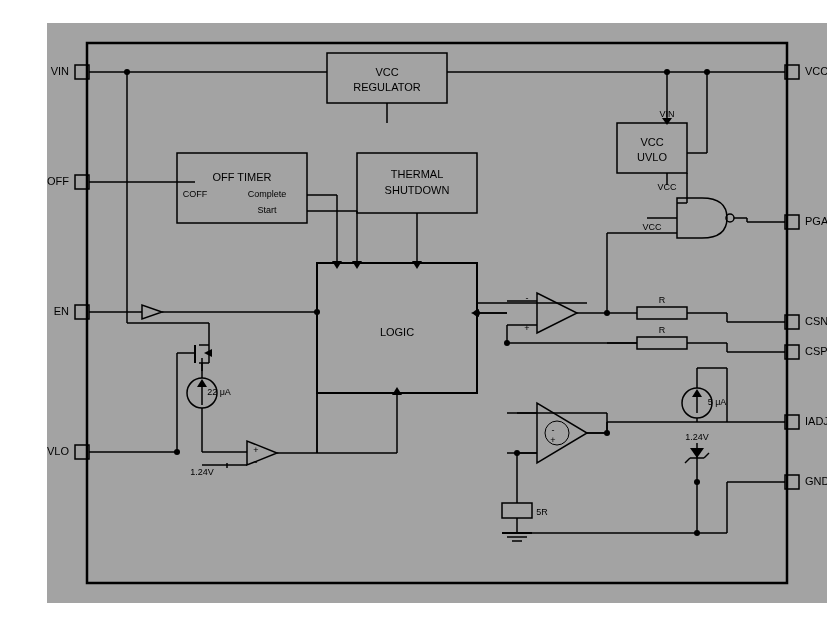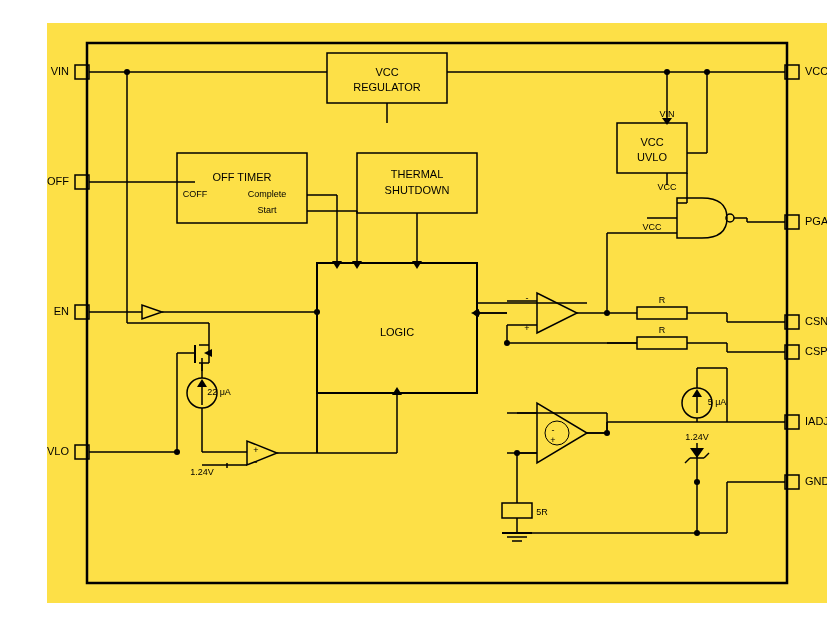--- a/index.html
+++ b/index.html
@@ -9,21 +9,21 @@
       justify-content: center;
       align-items: center;
       width: 833px;
       height: 625px;
       font-family: Arial, sans-serif;
     }
     .diagram-container {
       width: 780px;
       height: 580px;
       position: relative;
-      background: #fde047;
+      background: #a3a3a3;
       margin-left: 41px;
     }
     svg {
       width: 100%;
       height: 100%;
     }
     .block-label {
       font-size: 11px;
       font-family: Arial, sans-serif;
       text-anchor: middle;

